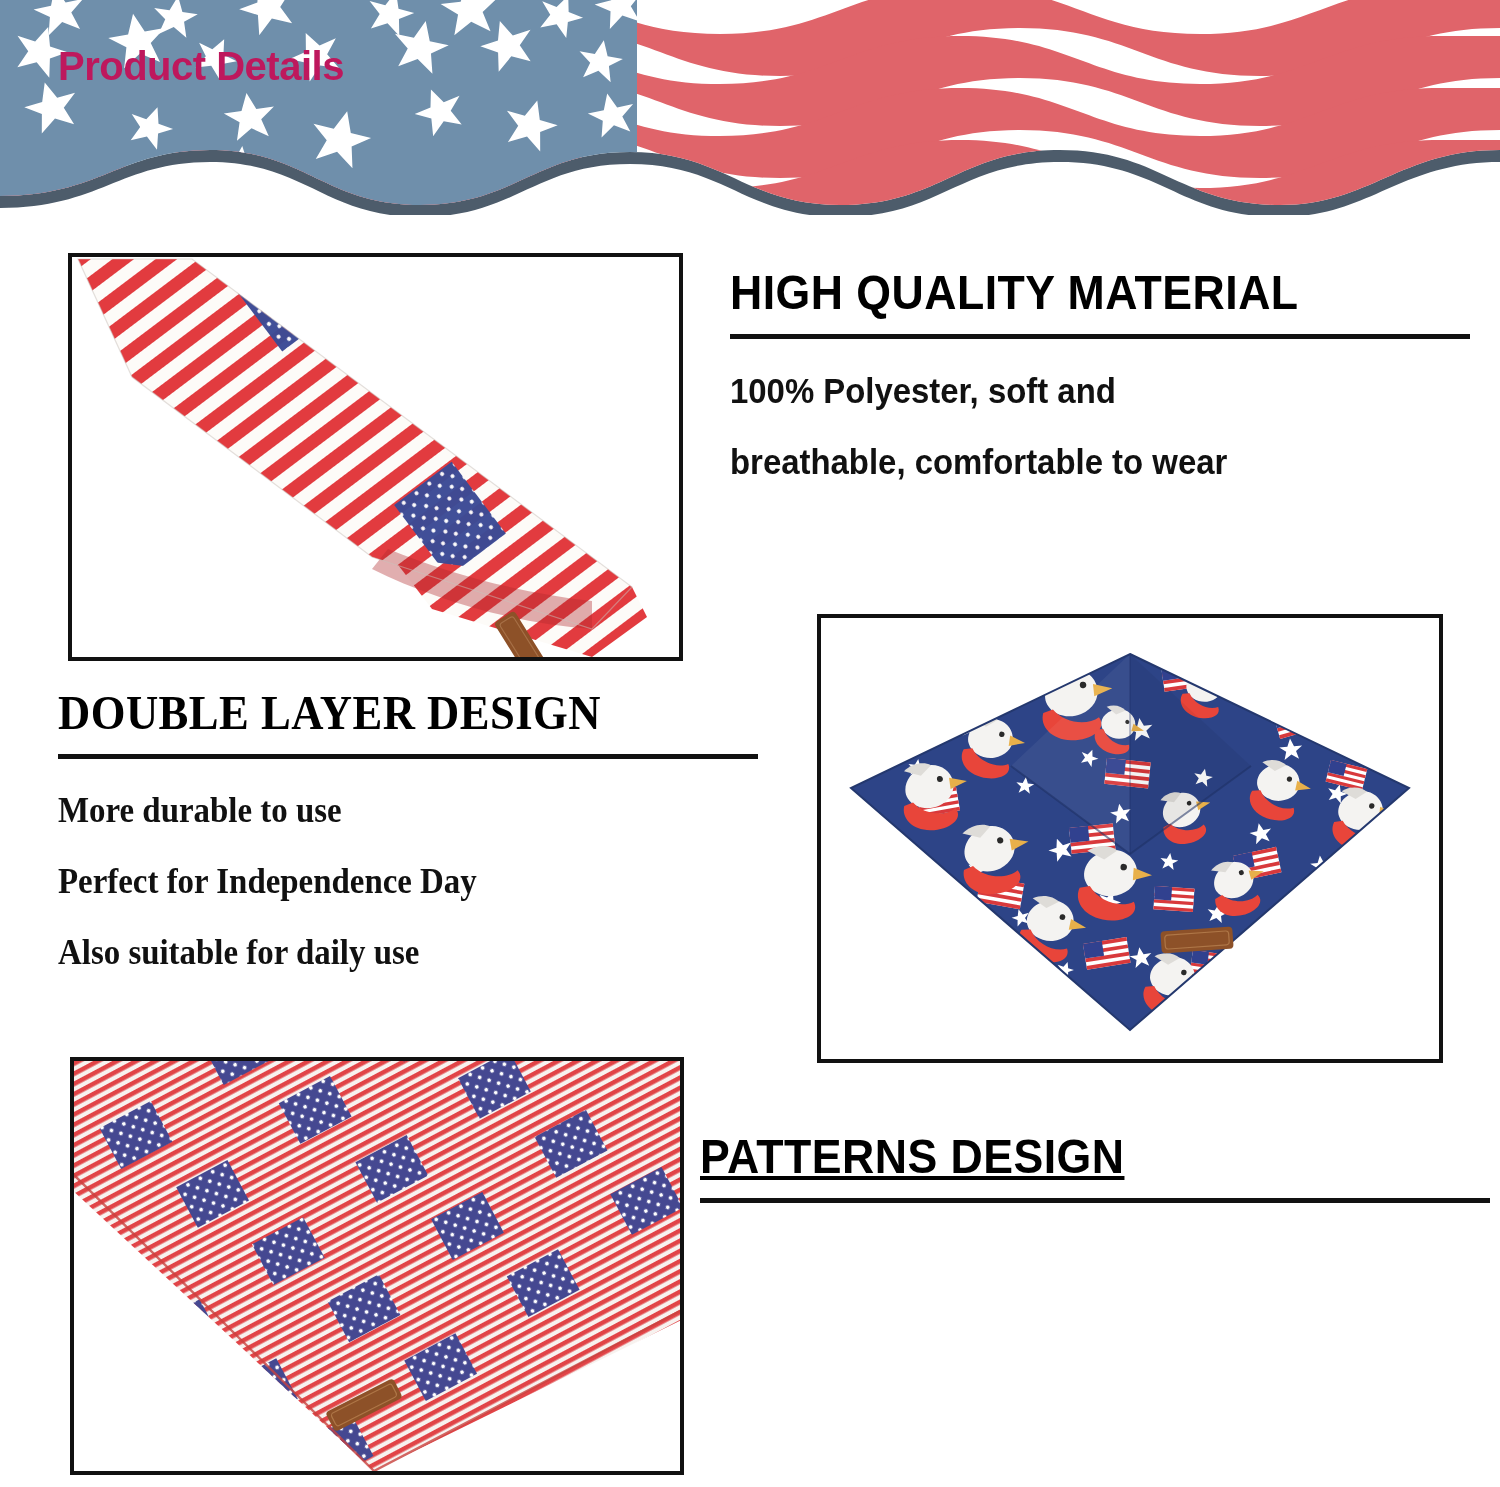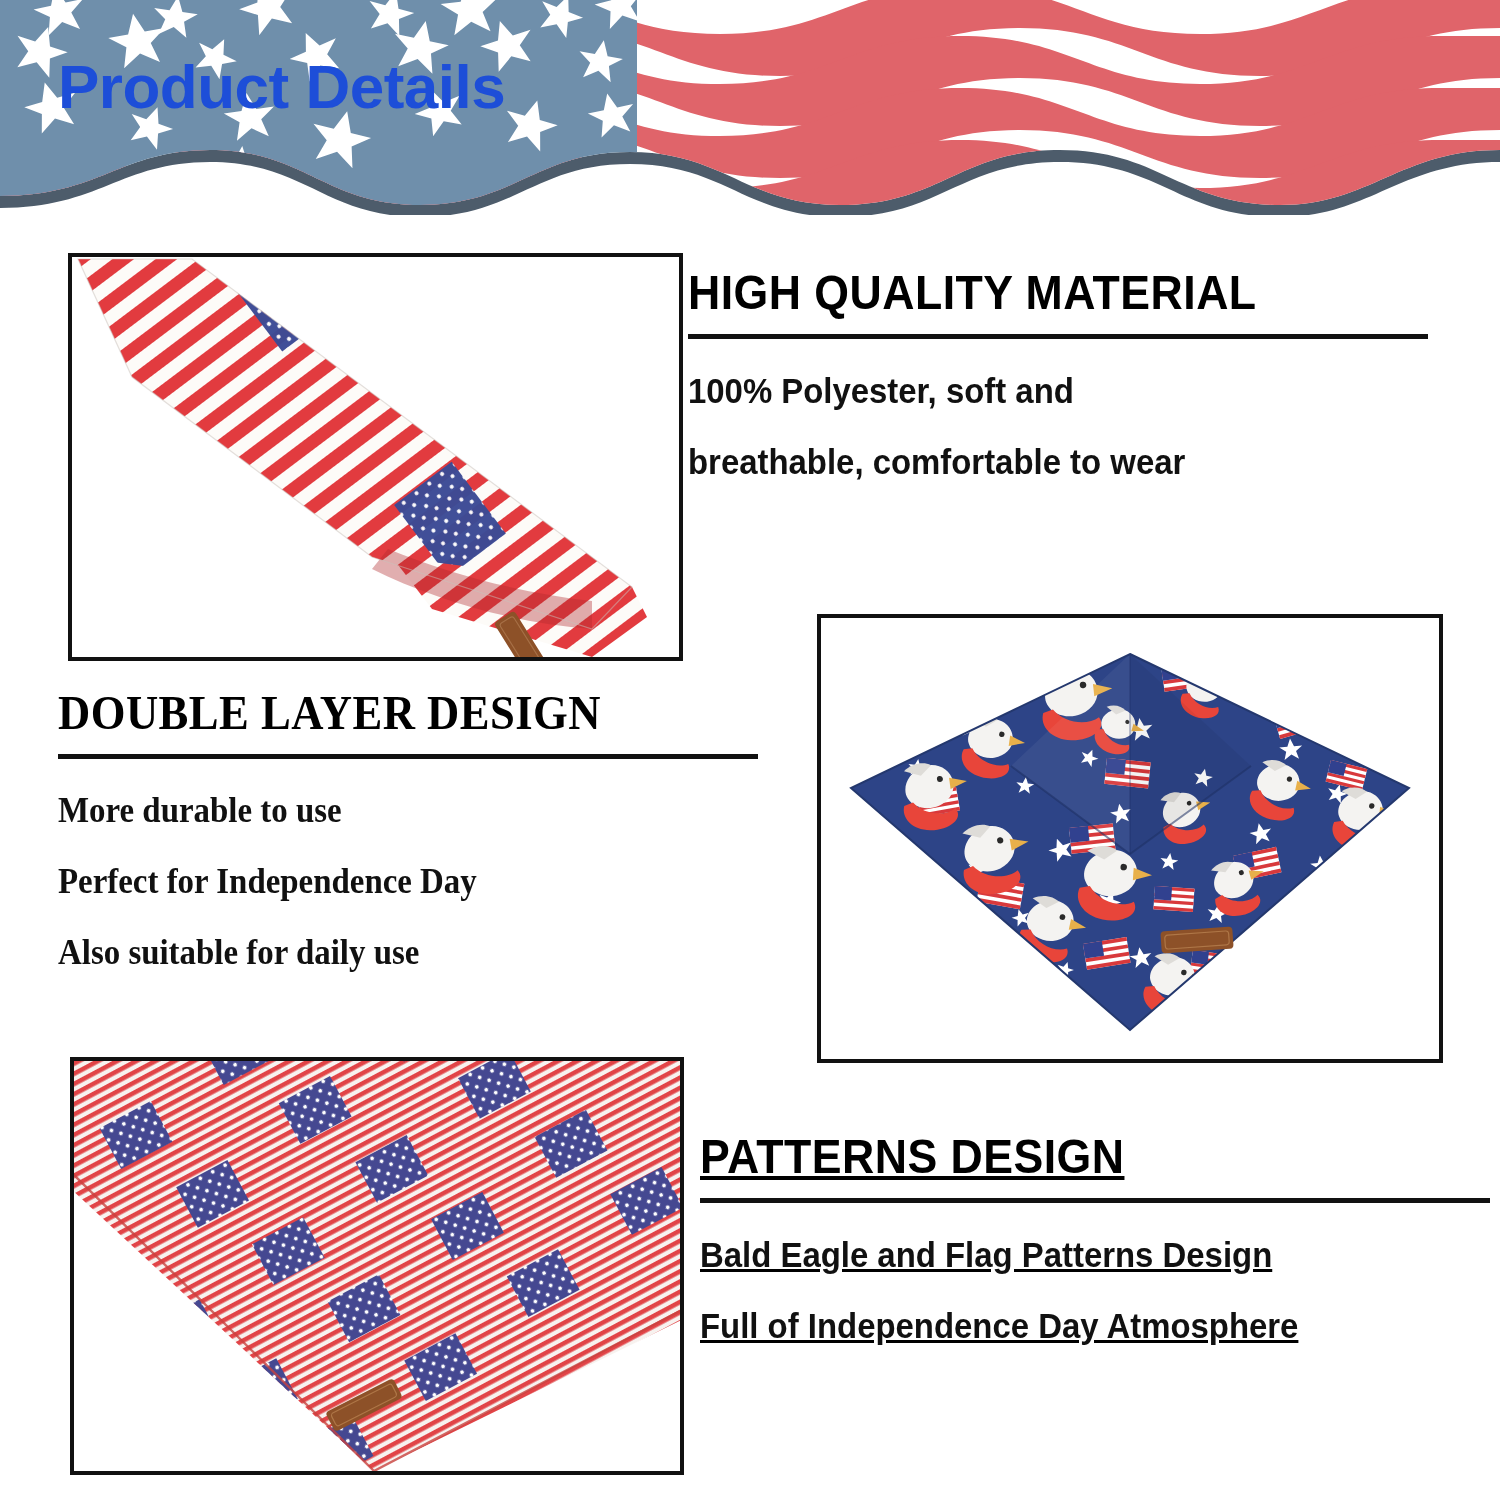--- a/index.html
+++ b/index.html
@@ -9,22 +9,22 @@
     background:#ffffff;
     font-family:"Liberation Sans","DejaVu Sans",sans-serif;
     position:relative;overflow:hidden;
   }
   .page{position:absolute;inset:0;}
 
   
   .banner{position:absolute;left:0;top:0;width:1500px;height:215px;}
   .banner svg{display:block;width:1500px;height:215px;}
   .banner-title{
-    position:absolute;left:58px;top:56px;
-    font-size:62px;font-weight:700;color:#1d4ed8;
+    position:absolute;left:58px;top:46px;
+    font-size:40px;font-weight:700;color:#be185d;
     letter-spacing:-0.5px;line-height:1;
     white-space:nowrap;
     font-family:"Liberation Sans","DejaVu Sans",sans-serif;
   }
 
   
   .frame{position:absolute;border:4px solid #111111;background:#ffffff;overflow:hidden;}
 
   
   .txtblock{position:absolute;}
@@ -182,21 +182,21 @@
 
       <path d="M6,2 L120,2 L560,330 L520,372 L300,300 L60,120 Z" fill="none" stroke="#c9c2bb" stroke-width="1.2" opacity="0.5"></path>
 
       <g transform="translate(452,392) rotate(58)">
         <rect x="-38" y="-12" width="76" height="24" rx="4" fill="#8d5128"></rect>
         <rect x="-34" y="-8" width="68" height="16" rx="3" fill="none" stroke="#b8835a" stroke-width="1.2" opacity="0.6"></rect>
       </g>
     </svg>
   </div>
 
-  <div class="txtblock" style="left:688px;top:268px;width:740px;">
+  <div class="txtblock" style="left:730px;top:268px;width:740px;">
     <h2>HIGH QUALITY MATERIAL</h2>
     <div class="rule"></div>
     <div class="lines">
       <p>100% Polyester, soft and</p>
       <p>breathable, comfortable to wear</p>
     </div>
   </div>
 
   <div class="txtblock" style="left:58px;top:688px;width:700px;font-family:Liberation Serif, serif;">
     <h2>DOUBLE LAYER DESIGN</h2>
@@ -383,19 +383,15 @@
       <g transform="translate(290,344) rotate(-27)">
         <rect x="-38" y="-11" width="76" height="22" rx="4" fill="#8d5128"></rect>
         <rect x="-34" y="-7" width="68" height="14" rx="3" fill="none" stroke="#c08a57" stroke-width="1.2" opacity="0.65"></rect>
       </g>
     </svg>
   </div>
 
   <div class="txtblock" style="left:700px;top:1132px;width:790px;text-decoration:underline;">
     <h2>PATTERNS DESIGN</h2>
     <div class="rule"></div>
-    <div class="lines">
-      <p>Bald Eagle and Flag Patterns Design</p>
-      <p>Full of Independence Day Atmosphere</p>
-    </div>
   </div>
 
 </div>
 
 </body></html>

